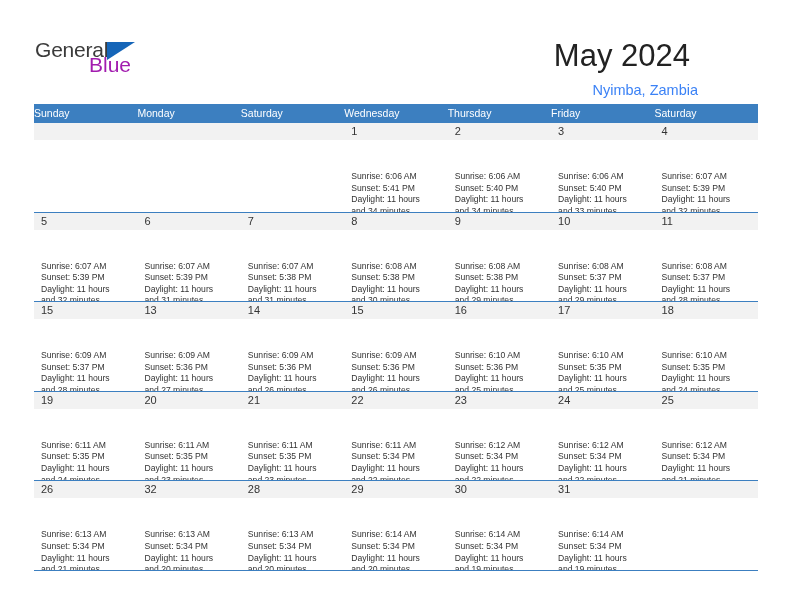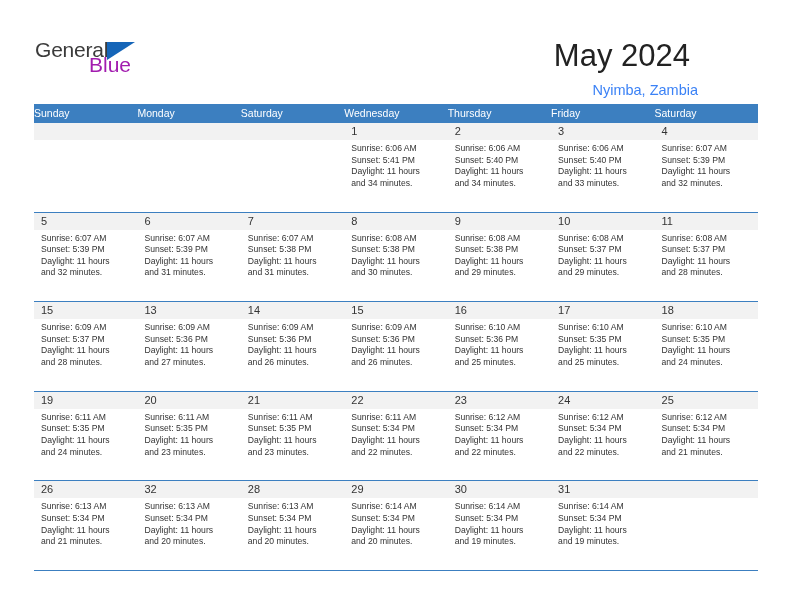--- a/index.html
+++ b/index.html
@@ -128,20 +128,21 @@
     position: absolute;
     left: 7px;
     top: 1px;
     font-size: 11px;
     color: #333333;
     line-height: 15px;
     font-family: "Liberation Sans", sans-serif;
   }
   .cell-lines {
     padding: 3px 4px 0 7px;
+    margin-top: 28px;
   }
   .cell-lines div {
     font-size: 8.6px;
     color: #333333;
     line-height: 11.6px;
     white-space: nowrap;
     font-family: "Liberation Sans", sans-serif;
   }
   .empty .daynum-band { background: #f2f2f2; }
 </style>

